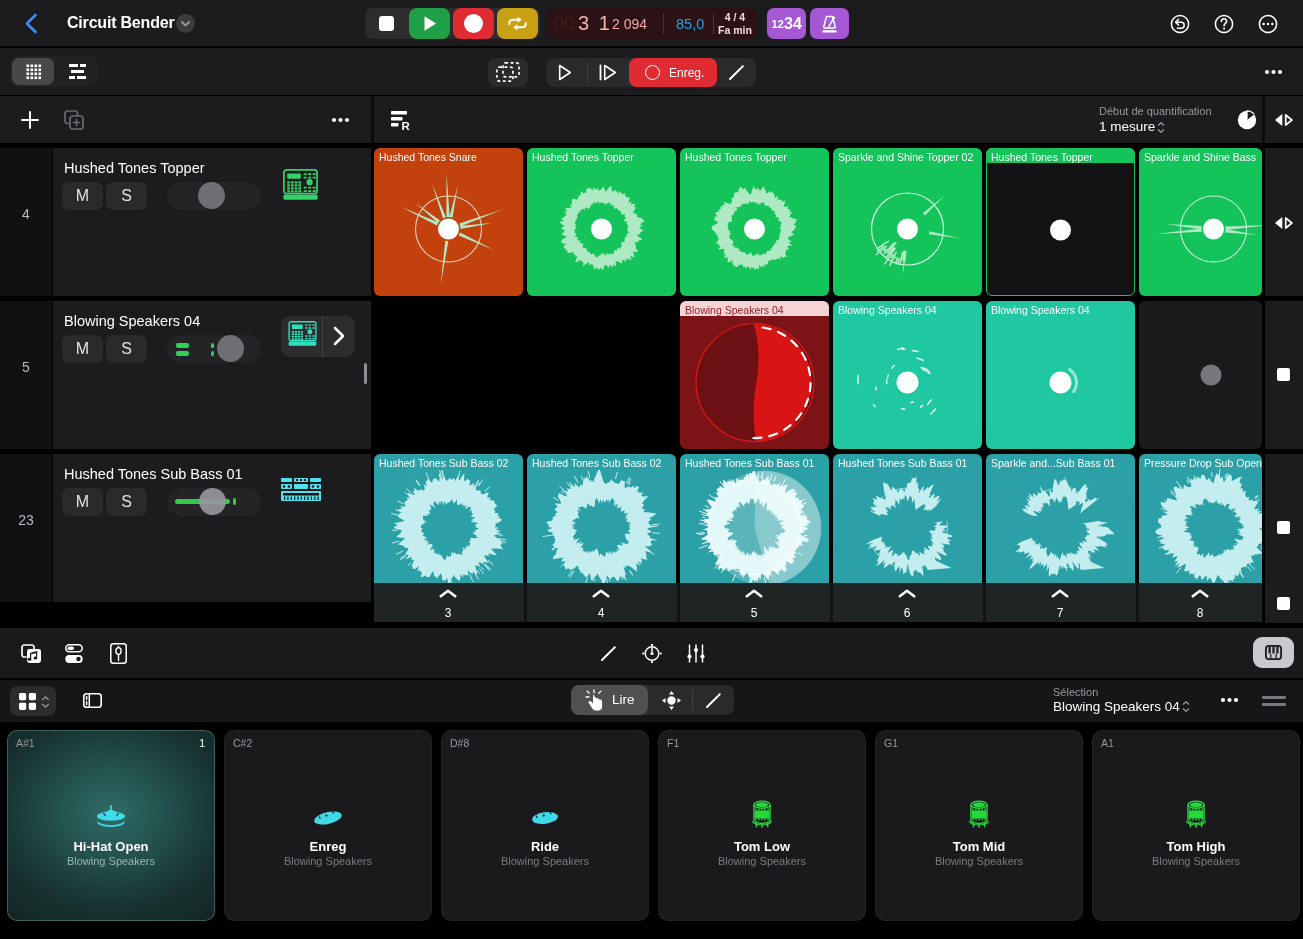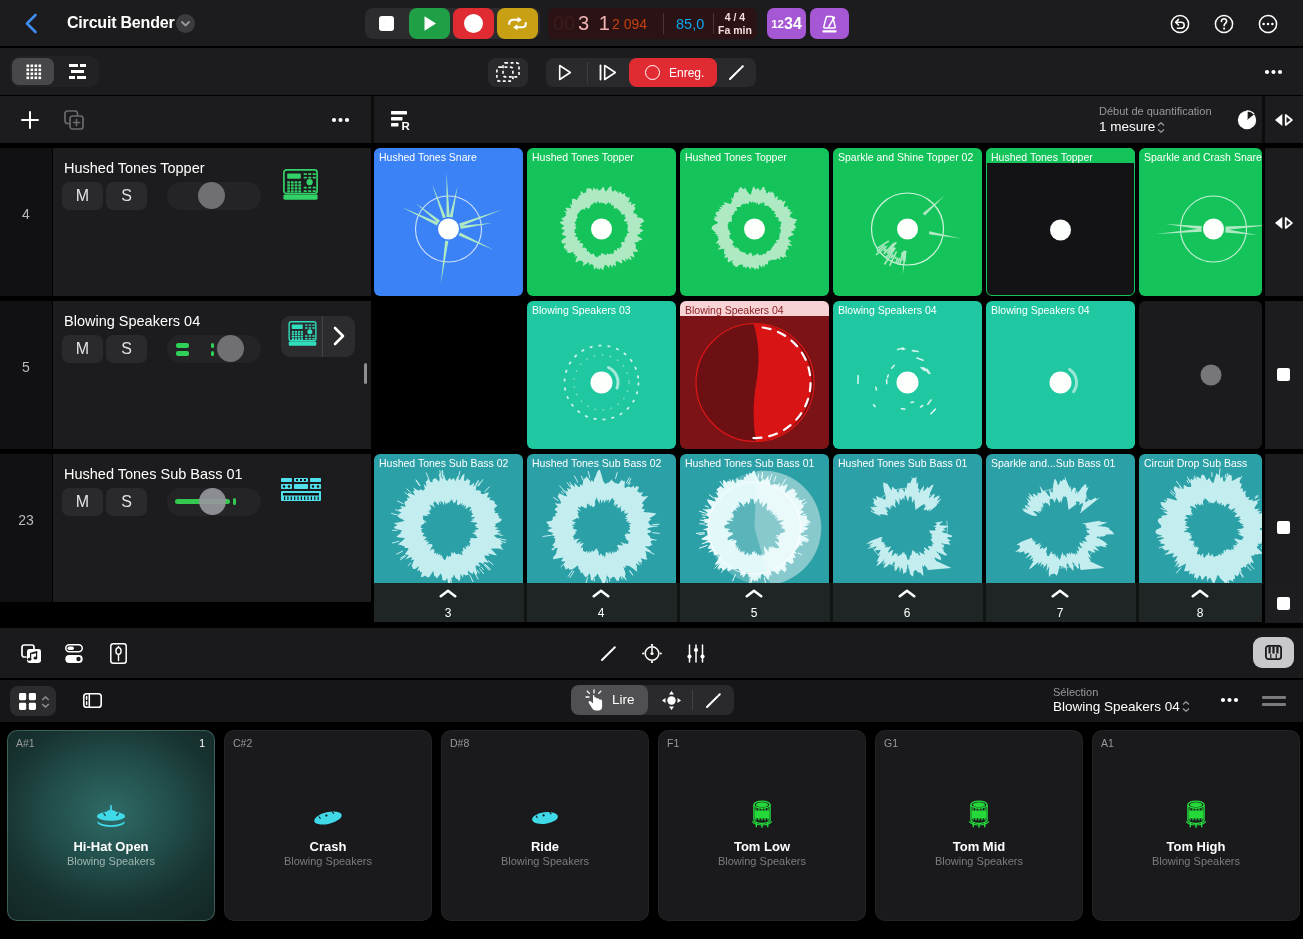--- a/index.html
+++ b/index.html
@@ -41,21 +41,21 @@
 <div class="abs" style="left:497px;top:8px;width:41px;height:31px;background:#c8a013;border-radius:8px;"></div>
 <svg class="abs" style="left:508px;top:16px" width="19" height="15" viewBox="0 0 19 15">
 <path d="M1.2 8 L1.2 7.6 C1.2 5.2 3 3.7 5.4 3.7 L10 3.7" stroke="#fff" stroke-width="2" fill="none" stroke-linecap="round"></path>
 <path d="M9.6 0.7 L13.8 3.7 L9.6 6.7 Z" fill="#fff"></path>
 <path d="M17.8 7 L17.8 7.4 C17.8 9.8 16 11.3 13.6 11.3 L9 11.3" stroke="#fff" stroke-width="2" fill="none" stroke-linecap="round"></path>
 <path d="M9.4 8.3 L5.2 11.3 L9.4 14.3 Z" fill="#fff"></path>
 </svg>
 <div class="abs" style="left:548px;top:8px;width:209px;height:31px;background:#2b1315;border-radius:6px;"></div>
 <div class="abs" style="left:553px;top:12px;font-size:20px;color:#3c1b1c;letter-spacing:0px;">00</div>
 <div class="abs" style="left:578px;top:12px;font-size:20px;color:#efb3b4;letter-spacing:2px;">3 1</div>
-<div class="abs" style="left:612px;top:16px;font-size:14px;color:#c2410c;">2 094</div>
+<div class="abs" style="left:612px;top:16px;font-size:14px;color:#fca5a5;">2 094</div>
 <div class="abs" style="left:663px;top:13px;width:1px;height:21px;background:#4b3336;"></div>
 <div class="abs" style="left:676px;top:16px;font-size:14.5px;color:#0ea5e9;">85,0</div>
 <div class="abs" style="left:713px;top:13px;width:1px;height:21px;background:#4b3336;"></div>
 <div class="abs" style="left:716px;top:11px;width:38px;text-align:center;font-size:10.5px;font-weight:bold;color:#f6dcdc;line-height:12.5px;">4 / 4<br>Fa min</div>
 <div class="abs" style="left:767px;top:8px;width:39px;height:31px;background:#a557d4;border-radius:7px;color:#fff;text-align:center;line-height:31px;"><span style="font-size:11.5px;font-weight:bold;vertical-align:1.5px;margin-top:18px;">12</span><span style="font-size:16px;font-weight:bold;">34</span></div>
 <div class="abs" style="left:810px;top:8px;width:39px;height:31px;background:#a557d4;border-radius:7px;"></div>
 <svg class="abs" style="left:819px;top:14px" width="21" height="20" viewBox="0 0 21 20">
 <path d="M8.2 2.6 L12.8 2.6 C13.3 2.6 13.7 2.9 13.8 3.4 L16.2 12.6 C16.4 13.3 15.9 13.9 15.2 13.9 L5.8 13.9 C5.1 13.9 4.6 13.3 4.8 12.6 L7.2 3.4 C7.3 2.9 7.7 2.6 8.2 2.6 Z" stroke="#fff" stroke-width="1.5" fill="none" stroke-linejoin="round"></path>
 <path d="M9.8 12.6 L14.6 4.4" stroke="#fff" stroke-width="1.5" stroke-linecap="round"></path>
 <circle cx="14.9" cy="3.9" r="1.3" fill="#fff"></circle>
@@ -305,21 +305,21 @@
         <rect x="13.1" y="18.5" width="1.2" height="3.5"></rect>
         <rect x="16.4" y="18.5" width="1.2" height="3.5"></rect>
         <rect x="19.8" y="18.5" width="1.2" height="3.5"></rect>
         <rect x="23.1" y="18.5" width="1.2" height="3.5"></rect>
         <rect x="26.4" y="18.5" width="1.2" height="3.5"></rect>
         <rect x="29.8" y="18.5" width="1.2" height="3.5"></rect>
         <rect x="33.2" y="18.5" width="1.2" height="3.5"></rect>
         <rect x="36.5" y="18.5" width="1.2" height="3.5"></rect>
       </g>
     </svg>
-<div class="cell" style="left:374px;top:148px;width:149px;height:148px;background:#3b82f6;padding-left:8px;">
+<div class="cell" style="left:374px;top:148px;width:149px;height:148px;background:#c2410c;padding-left:8px;">
       <svg width="149" height="148" viewBox="0 0 149 148" style="position:absolute;left:0;top:0">
         <circle cx="74.500000" cy="81.000000" r="33" fill="none" stroke="rgba(255,255,255,0.75)" stroke-width="1.1"></circle>
         <path d="M64.3 74.5 L62.9 77.4 L27.4 59.0 Z M66.0 72.4 L64.1 74.9 L41.4 55.1 Z M71.9 69.2 L68.9 70.3 L58.1 35.9 Z M75.7 69.0 L72.5 69.1 L72.5 25.0 Z M78.6 69.6 L75.4 68.9 L83.6 38.0 Z M86.3 78.4 L85.2 75.4 L129.0 61.2 Z M86.6 80.9 L86.2 77.7 L118.1 74.9 Z M84.7 87.5 L86.1 84.6 L119.8 102.1 Z M71.2 92.7 L74.4 93.1 L66.7 136.5 Z" fill="#aee9c3"></path>
         <circle cx="74.500000" cy="81.000000" r="10.5" fill="#fdfffd"></circle>
       </svg>
       <div class="clabel">Hushed Tones Snare</div>
     </div>
 <div class="cell" style="left:527px;top:148px;width:149px;height:148px;background:#14c45a;">
       <svg width="149" height="148" viewBox="0 0 149 148" style="position:absolute;left:0;top:0">
         <path d="M113.7 81.0L116.4 82.3L115.3 83.4L112.7 84.4L113.9 85.7L111.2 86.5L109.7 87.4L112.3 89.0L115.2 90.9L114.7 92.1L111.5 92.4L111.6 93.7L109.6 94.2L107.4 94.5L108.3 96.0L108.9 97.6L108.9 98.9L108.4 99.9L110.7 102.6L110.7 104.1L107.8 103.7L105.8 103.7L106.7 105.9L107.1 107.8L107.4 109.8L103.0 107.4L104.1 110.2L104.6 112.5L100.7 110.1L101.0 112.3L98.1 110.6L99.3 114.1L96.5 112.3L94.6 111.4L95.3 114.7L94.5 115.6L92.4 114.3L90.8 113.5L89.4 113.2L88.5 113.7L89.2 118.4L87.6 117.4L86.0 116.5L85.8 119.8L84.0 117.4L82.7 116.8L82.2 119.9L80.8 118.8L79.4 117.1L78.3 117.1L77.3 117.8L76.3 121.8L75.1 121.7L73.9 119.2L72.6 122.2L71.6 119.9L70.3 121.4L69.4 119.0L67.8 121.6L66.8 120.2L66.3 117.0L65.3 116.4L64.3 116.0L62.6 117.5L62.0 115.8L61.5 114.0L59.7 115.6L58.0 116.5L55.8 118.4L56.6 114.4L55.4 114.2L55.1 112.4L53.3 113.1L52.6 112.2L49.5 114.3L48.4 113.7L49.5 110.5L50.3 107.8L47.7 109.1L48.7 106.5L46.9 106.6L46.4 105.6L46.9 103.7L43.7 104.8L41.7 104.9L39.9 104.6L40.9 102.5L38.3 102.6L39.2 100.7L37.0 100.4L36.9 99.1L36.8 97.8L39.4 95.4L35.6 95.6L34.7 94.6L34.1 93.5L35.3 91.8L37.9 89.9L39.6 88.4L37.8 87.7L35.5 86.9L34.6 85.8L36.3 84.4L36.9 83.3L37.8 82.1L34.1 81.0L34.9 79.8L36.0 78.7L37.5 77.7L34.7 76.2L32.9 74.7L33.7 73.6L37.0 73.0L34.8 71.3L34.5 69.9L37.0 69.4L37.5 68.4L39.3 67.8L38.2 66.1L39.6 65.5L36.9 62.9L40.6 63.4L38.7 61.0L38.8 59.7L41.2 59.7L44.2 60.4L44.0 58.9L42.5 56.3L45.2 56.9L44.8 55.1L45.0 53.6L44.8 51.7L45.6 50.8L47.3 50.8L50.5 52.6L49.9 50.1L51.6 50.5L51.5 48.3L52.2 47.3L53.8 47.5L53.6 44.7L53.9 42.8L56.9 45.7L57.6 44.5L59.1 45.0L59.3 42.3L59.9 40.2L61.4 40.6L62.6 40.2L63.9 40.4L65.8 42.8L66.3 39.6L67.8 40.4L69.2 42.0L70.2 39.7L71.7 43.0L72.7 42.0L73.9 41.8L75.1 39.8L76.4 38.8L77.5 41.1L78.4 43.6L79.7 42.8L81.2 40.5L82.8 38.8L84.3 38.0L84.7 41.9L85.4 43.8L86.8 43.0L88.6 41.7L89.0 44.1L90.9 42.7L90.9 45.7L93.3 43.4L94.1 44.6L94.9 45.7L95.9 46.3L98.2 45.1L98.0 47.6L98.9 48.5L100.2 48.7L100.8 50.0L103.2 49.1L102.1 52.1L101.2 54.7L104.0 53.6L104.5 54.8L103.7 57.0L107.0 55.8L108.5 56.3L106.8 59.0L108.5 59.3L108.1 60.9L106.7 63.0L106.3 64.5L106.9 65.4L109.0 65.6L109.5 66.7L110.8 67.4L109.8 68.9L111.9 69.5L114.4 70.0L116.0 70.9L116.3 72.1L117.5 73.2L114.7 74.9L112.7 76.4L115.6 77.3L113.3 78.7L112.2 79.9Z M100.7 81.0L100.5 80.2L100.7 79.4L100.6 78.7L101.3 77.8L100.2 77.1L101.0 76.2L99.0 75.8L100.7 74.6L100.4 73.8L98.3 73.6L97.2 73.2L97.0 72.5L97.5 71.6L98.7 70.2L98.6 69.4L98.4 68.6L97.0 68.4L98.1 66.9L97.7 66.2L95.9 66.4L94.4 66.5L94.2 65.8L93.8 65.1L94.5 63.5L93.1 63.7L92.7 63.1L92.1 62.6L92.0 61.6L90.9 61.7L90.1 61.4L90.3 59.9L89.1 60.3L87.9 60.8L87.1 60.6L86.9 59.6L86.8 58.1L86.3 57.3L85.4 57.4L84.4 57.8L84.2 56.3L83.8 55.1L82.7 55.8L82.0 55.3L81.5 53.9L80.4 55.3L79.5 55.9L78.5 56.9L77.9 55.8L77.2 55.1L76.4 55.2L75.7 55.2L74.9 53.9L74.1 55.5L73.3 54.3L72.6 55.7L71.7 54.1L70.7 53.2L70.0 53.9L69.6 56.0L68.4 54.5L67.6 54.6L66.7 54.3L66.4 56.0L65.4 55.7L65.1 57.2L63.9 56.3L63.7 57.6L63.3 58.7L62.8 59.3L62.6 60.3L61.7 60.2L61.3 61.0L59.5 59.6L58.6 59.7L57.9 60.2L58.4 62.1L56.7 61.2L55.3 60.9L54.9 61.7L54.3 62.3L53.1 62.3L53.3 63.5L52.3 63.8L52.0 64.7L51.1 65.0L51.0 66.0L50.3 66.5L49.9 67.3L50.2 68.4L50.7 69.5L50.2 70.2L49.7 70.9L48.6 71.3L49.4 72.4L49.1 73.2L48.1 73.7L47.7 74.5L47.9 75.3L49.1 76.4L48.9 77.1L47.4 77.7L49.5 78.7L48.5 79.4L49.5 80.3L48.5 81.0L47.3 81.8L47.3 82.6L48.2 83.4L47.1 84.3L48.3 84.9L49.2 85.6L49.2 86.4L48.3 87.4L47.5 88.4L49.6 88.7L50.6 89.2L50.8 89.9L50.8 90.7L49.9 91.9L50.8 92.4L52.6 92.4L53.7 92.6L53.0 93.8L52.3 95.2L53.8 95.1L55.1 95.1L55.5 95.7L56.4 95.9L56.1 97.1L55.7 98.4L55.1 100.1L56.7 99.6L57.9 99.4L58.2 100.3L59.2 100.2L59.7 100.8L59.9 101.7L59.9 103.1L60.2 104.1L61.8 102.9L62.0 104.2L62.9 104.3L63.0 105.8L63.9 105.8L64.5 106.6L65.5 106.1L66.6 105.2L67.0 106.6L67.7 107.2L68.3 108.2L69.0 109.0L69.9 109.0L70.7 109.3L71.7 107.8L72.5 107.3L73.3 108.0L74.1 106.1L74.9 105.1L75.6 104.9L76.4 106.7L77.1 105.6L78.0 106.8L78.9 107.3L79.6 106.8L80.0 105.2L80.9 105.6L81.9 106.4L82.6 106.0L83.4 105.8L83.9 105.0L85.2 106.0L86.2 106.2L86.6 105.2L86.6 103.6L87.4 103.3L87.3 101.7L88.4 102.0L89.8 102.7L90.2 102.0L89.9 100.3L90.7 100.1L92.4 100.9L92.7 100.1L93.0 99.2L94.5 99.6L94.2 98.2L94.9 97.8L94.3 96.3L93.9 95.1L94.3 94.5L95.0 94.1L96.4 94.1L97.6 93.9L97.8 93.1L97.2 91.9L97.7 91.3L98.0 90.6L97.5 89.6L98.8 89.3L99.2 88.6L99.8 88.0L99.1 87.0L100.5 86.5L99.8 85.6L101.4 85.1L102.6 84.4L100.5 83.3L101.2 82.6L99.6 81.8Z" fill="#aee9c3" fill-rule="evenodd"></path>
@@ -350,30 +350,21 @@
       </svg>
     </div>
 <div class="abs" style="left:986px;top:148px;width:149px;height:15px;background:#14c45a;border-radius:6px 6px 0 0;"></div>
 <div class="abs" style="left:991px;top:151px;font-size:10.5px;color:#fff;">Hushed Tones Topper</div>
 <div class="cell" style="left:1139px;top:148px;width:123px;height:148px;background:#14c45a;">
       <svg width="123" height="148" viewBox="0 0 123 148" style="position:absolute;left:0;top:0">
         <circle cx="74.500000" cy="81.000000" r="33" fill="none" stroke="rgba(255,255,255,0.75)" stroke-width="1.1"></circle>
         <path d="M62.4 80.4 L62.7 83.7 L16.7 86.1 Z M62.7 78.1 L62.4 81.4 L26.8 76.0 Z M86.6 81.9 L86.4 78.5 L130.4 77.1 Z M86.1 84.4 L86.6 81.0 L118.1 87.1 Z" fill="#aee9c3"></path>
         <circle cx="74.500000" cy="81.000000" r="10.5" fill="#fdfffd"></circle>
       </svg>
-      <div class="clabel">Sparkle and Crash Snare</div>
-    </div>
-<div class="cell" style="left:527px;top:301px;width:149px;height:148px;background:#1fc8a1;">
-      <svg width="149" height="148" viewBox="0 0 149 148" style="position:absolute;left:0;top:0">
-        <circle cx="74.500000" cy="81.500000" r="37" fill="none" stroke="rgba(255,255,255,0.8)" stroke-width="1.7" stroke-dasharray="3 6"></circle>
-        <circle cx="74.500000" cy="81.500000" r="27.5" fill="none" stroke="rgba(255,255,255,0.45)" stroke-width="1.4" stroke-dasharray="1.6 6.5"></circle>
-        <circle cx="74.500000" cy="81.500000" r="11" fill="#fdfffd"></circle>
-        <path d="M81.5 66.5 A16.500000 16.500000 0 0 1 90.0 87.1" stroke="rgba(255,255,255,0.6)" stroke-width="3" fill="none" stroke-linecap="round"></path>
-      </svg>
-      <div class="clabel">Blowing Speakers 03</div>
+      <div class="clabel">Sparkle and Shine Bass</div>
     </div>
 <div class="cell" style="left:680px;top:301px;width:149px;height:148px;background:#7c1417;">
       <svg width="149" height="148" viewBox="0 0 149 148" style="position:absolute;left:0;top:0">
         <circle cx="75" cy="81.5" r="59" fill="#6d1013"></circle>
         <circle cx="75" cy="81.5" r="59" fill="none" stroke="#dd1717" stroke-width="1.2"></circle>
         <path d="M73.5 22.6 A59 59 0 0 1 76 140.5 C72.8 121 72.7 102 76.3 81.5 C79.8 61 79.5 42 73.5 22.6 Z" fill="#d91414"></path>
         <path d="M82.7 26.5 A55.500000 55.500000 0 0 1 67.3 136.5" stroke="#fff" stroke-width="2.2" fill="none" stroke-dasharray="8 8" stroke-linecap="round"></path>
       </svg>
     </div>
 <div class="abs" style="left:680px;top:301px;width:149px;height:15px;background:#f7d3d5;border-radius:6px 6px 0 0;"></div>
@@ -441,21 +432,21 @@
         <path d="M82.500000 56.000000 L78.500000 22.000000 L90.500000 50.000000 Z" fill="#c3edef"></path>
         <path d="M92.500000 102.000000 L118.500000 114.000000 L94.500000 116.000000 Z" fill="#c3edef"></path>
       </svg>
       <div class="clabel">Sparkle and...Sub Bass 01</div>
     </div>
 <div class="cell" style="left:1139px;top:454px;width:123px;height:148px;background:#2ba0a6;">
       <svg width="123" height="148" viewBox="0 0 123 148" style="position:absolute;left:0;top:0">
         <path d="M121.8 74.0L120.3 75.3L125.6 76.9L123.7 78.2L126.2 79.9L127.0 81.6L124.9 82.7L126.5 84.5L125.6 85.9L125.7 87.5L122.2 88.0L122.9 89.7L118.7 89.8L119.9 91.7L117.8 92.3L118.2 93.9L121.5 97.1L123.7 100.0L120.0 99.7L118.5 100.6L115.5 100.3L115.1 101.8L112.3 101.4L112.4 103.2L113.4 105.8L114.9 109.0L111.4 107.9L112.0 110.5L109.1 109.6L108.0 110.5L107.3 111.8L106.7 113.4L104.1 112.4L103.5 113.9L101.6 113.7L102.7 117.8L100.5 117.1L100.3 119.7L99.3 120.9L98.3 122.5L95.7 120.5L96.0 124.8L94.3 124.9L93.6 127.6L91.4 126.0L89.9 126.6L88.3 126.6L87.5 129.8L85.5 128.2L83.6 126.4L81.8 124.9L80.0 122.2L78.5 120.8L77.4 124.6L76.0 127.6L74.5 130.5L73.0 127.3L71.6 124.2L70.2 123.7L68.4 127.4L67.6 122.0L66.1 122.3L64.1 125.2L62.5 125.7L61.8 122.4L60.6 121.3L57.6 125.9L56.9 123.2L55.0 124.0L55.5 118.9L53.2 120.7L52.3 119.2L50.0 120.5L50.6 116.3L48.3 117.4L46.9 116.9L45.0 117.2L46.4 112.7L47.1 109.6L44.2 111.0L41.2 112.5L38.1 113.7L40.6 108.9L36.5 111.0L38.8 106.8L35.1 108.1L37.5 104.3L38.6 101.7L33.5 103.8L33.8 101.8L35.3 99.2L32.4 99.4L27.1 100.8L29.3 97.8L30.4 95.7L25.4 96.4L25.0 94.9L22.6 94.2L25.4 91.5L25.6 89.9L21.2 89.6L22.0 87.8L19.3 86.8L25.5 83.9L21.6 83.1L23.0 81.4L18.9 80.4L16.6 79.0L16.5 77.3L17.6 75.6L21.8 74.0L22.4 72.5L21.8 71.0L20.0 69.3L18.9 67.6L18.8 66.0L19.9 64.6L23.3 63.6L22.1 61.8L26.2 61.3L28.7 60.6L23.5 57.4L28.8 57.7L26.2 55.2L23.0 52.3L21.8 49.9L21.5 47.9L26.2 48.5L27.4 47.4L28.3 46.2L27.7 43.9L31.6 44.7L36.3 46.3L38.4 46.2L35.7 42.2L36.7 41.2L36.5 39.1L34.6 35.2L34.9 33.3L36.2 32.3L40.5 34.8L41.8 34.1L44.5 35.1L44.7 32.9L44.7 30.4L48.0 32.8L49.7 32.9L51.4 33.1L52.4 32.0L51.3 26.9L52.0 24.8L54.3 26.2L54.7 23.2L57.4 26.1L57.7 22.2L59.7 23.6L61.6 24.7L62.3 21.6L63.6 20.4L65.4 21.5L67.7 26.4L68.9 25.3L70.2 23.6L71.8 26.7L73.2 28.6L74.5 29.1L75.9 23.7L77.6 19.1L79.1 20.7L80.6 21.0L81.6 24.4L83.5 21.9L84.1 26.5L85.2 27.9L87.8 23.4L90.2 20.4L91.7 21.0L92.9 22.5L92.8 27.1L94.7 26.2L96.9 24.9L99.3 23.6L101.3 23.3L100.4 28.1L101.4 29.5L102.9 29.8L101.4 34.7L103.6 33.9L103.8 36.0L104.0 37.9L107.1 36.4L106.3 39.4L106.5 41.1L106.8 42.6L107.6 43.6L110.6 42.7L109.4 45.5L110.5 46.3L114.1 45.2L113.3 47.5L117.7 46.2L118.2 47.7L118.8 49.0L117.0 51.6L115.6 53.8L115.5 55.3L120.9 54.4L117.7 57.2L122.4 56.9L119.1 59.5L125.5 59.0L126.8 60.3L128.8 61.4L128.0 63.2L125.1 65.2L126.6 66.5L123.3 68.4L128.4 69.4L124.0 71.2L127.0 72.5Z M104.4 74.0L104.6 73.1L104.7 72.3L102.3 71.6L104.8 70.5L103.4 69.9L101.7 69.3L100.8 68.7L101.5 67.7L98.2 67.8L100.3 66.4L102.2 65.0L99.4 65.1L100.9 63.7L101.6 62.6L99.1 62.8L96.5 63.2L96.1 62.6L95.1 62.4L97.9 59.9L97.7 59.1L96.0 59.3L96.9 57.7L96.0 57.4L93.5 58.4L95.8 55.5L96.4 53.9L94.0 55.1L91.5 56.5L91.6 55.4L91.5 54.4L89.7 55.4L90.2 53.6L88.7 54.4L90.6 50.4L90.3 49.4L88.8 50.2L88.2 49.8L85.9 52.4L85.0 52.7L85.0 50.9L84.4 50.5L83.3 51.3L82.5 51.5L82.7 48.8L81.9 48.7L80.5 51.3L80.3 49.2L79.4 49.9L79.0 47.8L78.0 49.9L77.7 46.2L76.9 46.5L76.0 48.5L75.2 48.0L74.5 49.4L73.8 49.2L73.1 48.7L72.3 48.7L71.7 49.2L70.6 46.8L70.4 50.1L69.2 47.6L67.9 45.7L66.8 44.7L65.7 44.2L65.4 45.8L64.4 45.8L64.1 47.3L64.0 49.1L64.6 52.3L62.2 48.9L62.4 51.0L61.3 50.6L61.3 52.1L58.6 49.3L58.4 50.4L58.2 51.6L56.0 50.0L55.8 51.2L57.8 54.8L56.0 53.8L53.7 52.6L51.8 51.9L50.7 52.2L53.1 55.5L52.2 55.7L52.1 56.7L52.6 58.1L52.6 59.0L54.4 61.1L51.1 59.9L53.0 61.9L50.0 61.1L48.4 61.1L46.8 61.3L46.5 62.2L49.8 64.4L47.9 64.5L46.5 64.9L45.9 65.6L45.5 66.4L49.1 68.1L46.7 68.4L46.2 69.1L48.3 70.2L46.7 70.8L46.0 71.6L48.4 72.5L50.6 73.3L49.5 74.0L45.5 74.8L48.9 75.5L46.7 76.4L44.4 77.5L45.9 78.1L49.7 78.3L49.6 79.0L51.8 79.3L51.9 79.9L50.7 81.0L51.0 81.6L53.2 81.6L52.2 82.7L52.7 83.2L52.7 84.0L49.3 86.4L52.4 85.7L51.5 87.0L53.6 86.6L53.8 87.3L55.6 87.0L54.7 88.4L55.2 88.9L53.5 91.2L55.4 90.6L55.8 91.1L54.6 93.4L56.4 92.6L57.0 93.1L58.8 92.1L57.9 94.3L59.8 93.0L59.5 94.7L58.4 97.6L57.8 100.0L58.7 100.3L59.4 100.7L60.9 99.8L61.3 100.8L61.5 102.4L63.7 99.6L64.4 100.0L64.2 102.8L65.0 103.4L65.7 103.8L67.4 101.0L68.1 101.4L69.5 98.4L70.2 99.0L70.5 102.0L71.4 101.4L72.1 102.0L73.0 99.6L73.7 101.1L74.5 102.3L75.3 103.3L76.1 102.3L76.9 102.2L77.7 101.6L78.6 102.5L79.1 100.6L80.0 101.0L80.4 99.5L81.7 101.5L82.5 101.2L82.6 98.8L83.5 99.3L84.6 99.9L84.4 97.4L84.8 96.5L85.2 95.8L87.1 98.0L86.7 95.7L87.4 95.4L88.5 95.7L88.6 94.7L90.5 96.0L91.2 95.7L92.7 96.3L92.0 94.2L94.8 96.1L94.7 94.8L93.6 92.6L96.0 93.7L93.9 90.8L95.3 91.0L97.2 91.5L98.0 91.1L96.2 88.8L99.5 90.1L98.7 88.6L96.5 86.4L95.2 84.9L96.1 84.6L100.3 85.8L102.8 86.0L103.4 85.3L103.4 84.3L104.9 83.9L103.9 82.6L100.7 80.9L98.3 79.5L102.0 79.6L101.4 78.7L98.3 77.4L101.6 77.1L99.2 76.1L97.3 75.3L102.3 74.8Z" fill="#c3edef" fill-rule="evenodd"></path>
         <path d="M124.3 63.2 L130.5 61.8 M24.2 82.4 L18.1 83.4 M80.1 23.3 L81.1 14.4 M29.7 98.4 L25.9 100.5 M38.5 110.1 L36.1 112.5 M42.8 34.1 L37.2 27.0 M88.0 123.2 L90.1 130.5 M86.9 123.5 L89.0 131.8 M26.7 56.1 L21.8 54.3 M124.6 83.7 L128.4 84.4 M116.1 44.5 L119.5 42.1 M36.2 40.3 L31.5 36.1 M26.6 91.5 L19.8 94.0 M110.4 110.2 L115.4 115.2 M121.5 93.8 L125.5 95.4 M51.4 28.5 L49.5 24.8 M108.2 112.3 L112.2 116.8 M42.0 34.7 L40.1 32.4 M51.2 28.6 L48.3 22.8 M125.5 74.2 L131.9 74.3 M125.5 74.3 L131.8 74.3 M35.2 41.5 L31.1 38.1 M42.1 113.4 L37.2 119.4 M92.1 121.9 L94.1 127.3 M23.5 74.3 L20.2 74.3 M115.6 43.7 L118.8 41.3 M87.5 24.7 L89.0 19.1 M125.4 77.1 L130.2 77.4 M30.2 48.7 L25.2 45.8 M117.8 47.1 L120.6 45.5 M98.9 29.2 L102.8 22.0 M101.1 117.5 L104.2 122.7 M123.1 89.6 L129.2 91.5 M57.0 26.1 L55.3 21.7 M86.0 24.3 L87.0 20.0 M122.3 91.9 L127.8 93.9 M73.0 23.0 L72.8 18.2 M85.1 123.9 L86.5 130.7 M49.6 29.5 L47.8 26.2 M100.6 117.8 L104.0 123.6" stroke="#c3edef" stroke-width="1" fill="none"></path>
       </svg>
-      <div class="clabel">Circuit Drop Sub Bass</div>
+      <div class="clabel">Pressure Drop Sub Open</div>
     </div>
 <div class="abs" style="left:374px;top:583px;width:888px;height:39px;background:#1e2524;"></div>
 <div class="abs" style="left:523.5px;top:583px;width:3px;height:39px;background:#101514;"></div>
 <div class="abs" style="left:676.5px;top:583px;width:3px;height:39px;background:#101514;"></div>
 <div class="abs" style="left:829.5px;top:583px;width:3px;height:39px;background:#101514;"></div>
 <div class="abs" style="left:982.5px;top:583px;width:3px;height:39px;background:#101514;"></div>
 <div class="abs" style="left:1135.5px;top:583px;width:3px;height:39px;background:#101514;"></div>
 <svg class="abs" style="left:439px;top:589px" width="18" height="9" viewBox="0 0 18 9">
       <path d="M1.8 7.2 L9 1.8 L16.2 7.2" stroke="#fff" stroke-width="2.6" fill="none" stroke-linecap="round" stroke-linejoin="round"></path>
     </svg>
@@ -598,21 +589,21 @@
 </div>
 <svg class="abs" style="left:96px;top:805px" width="30" height="22" viewBox="0 0 30 22">
 <rect x="14.2" y="0" width="1.7" height="7" rx="0.8" fill="#3fd9e8"></rect>
 <path d="M9 9.5 A6.3 6.3 0 0 1 21 9.5 L21 11 L9 11 Z" fill="#3fd9e8"></path>
 <ellipse cx="15" cy="11.2" rx="14" ry="4.6" fill="#3fd9e8"></ellipse>
 <path d="M7.5 8 L9.5 10.8 M22.5 8 L20.5 10.8" stroke="#1d4a48" stroke-width="1.3"></path>
 <path d="M1.5 16.3 C3.5 18.6 8.8 20.2 15 20.2 C21.2 20.2 26.5 18.6 28.5 16.3 C28.9 18 28 19.2 26 20.1 C23.2 21.4 19.3 22 15 22 C10.7 22 6.8 21.4 4 20.1 C2 19.2 1.1 18 1.5 16.3 Z" fill="#3fd9e8"></path>
 </svg>
 <div class="pad" style="left:224px;">
 <div class="pnote">C#2</div>
-<div class="pname">Crash</div>
+<div class="pname">Enreg</div>
 <div class="psub">Blowing Speakers</div>
 </div>
 <svg class="abs" style="left:308px;top:806px" width="40" height="24" viewBox="0 0 40 24">
 <g transform="rotate(-13 20 12)">
         <ellipse cx="20" cy="12" rx="14.000000" ry="5.8" fill="#3fd9e8"></ellipse>
 <circle cx="19" cy="9.2" r="1.1" fill="#15171a"></circle>
 <path d="M11.5 8.5 L12.5 11 M25.5 6.8 L26.8 9.2" stroke="#15171a" stroke-width="1.1"></path>
       </g>
 </svg>
 <div class="pad" style="left:441px;">

